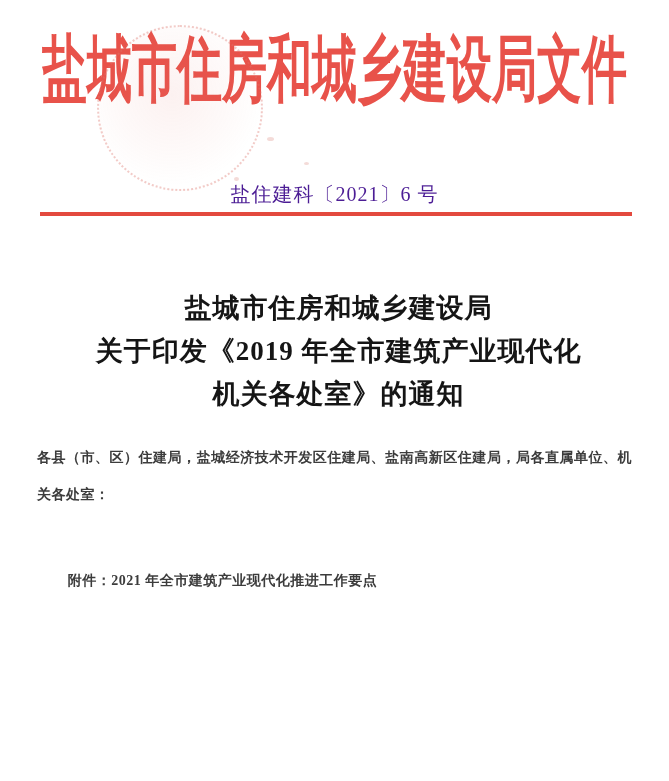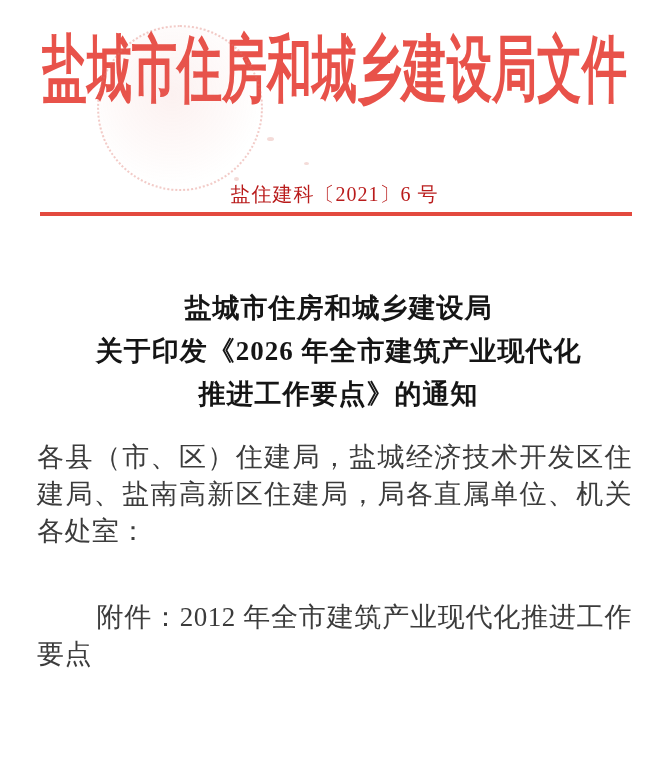--- a/index.html
+++ b/index.html
@@ -55,21 +55,21 @@
   .sp3 { left: 205px; top: 135px; width: 5px; height: 3px; }
 
   
   .doc-number {
     position: absolute;
     top: 181px;
     left: 0;
     right: 0;
     text-align: center;
     font-size: 20px;
-    color: #b91c1c;
+    color: #4c1d95;
     letter-spacing: 1px;
   }
 
   
   .divider {
     position: absolute;
     top: 212px;
     left: 40px;
     width: 592px;
     height: 4px;
@@ -89,25 +89,26 @@
     color: #151515;
     letter-spacing: 1px;
   }
 
   
   .body-text {
     position: absolute;
     top: 439px;
     left: 37px;
     width: 595px;
-    font-size: 27px;
+    font-size: 14px;
     line-height: 37px;
     color: #3c3c3c;
     text-align: justify;
     letter-spacing: 0.5px;
+    font-weight: bold;
   }
   .body-text p {
     margin: 0;
     padding: 0;
   }
   .indent {
     text-indent: 2em;
   }
   .attachment {
     margin-top: 49px !important;
@@ -126,22 +127,22 @@
     <span class="stamp-speck sp2"></span>
     <span class="stamp-speck sp3"></span>
   </div>
 
   <div class="doc-number">盐住建科〔2021〕6 号</div>
 
   <div class="divider"></div>
 
   <div class="title">
     <div>盐城市住房和城乡建设局</div>
-    <div>关于印发《2026 年全市建筑产业现代化</div>
-    <div>推进工作要点》的通知</div>
+    <div>关于印发《2019 年全市建筑产业现代化</div>
+    <div>机关各处室》的通知</div>
   </div>
 
   <div class="body-text">
     <p>各县（市、区）住建局，盐城经济技术开发区住建局、盐南高新区住建局，局各直属单位、机关各处室：</p>
-    <p class="attachment">附件：2012 年全市建筑产业现代化推进工作要点</p>
+    <p class="attachment">附件：2021 年全市建筑产业现代化推进工作要点</p>
   </div>
 
 </div>
 
 </body></html>

